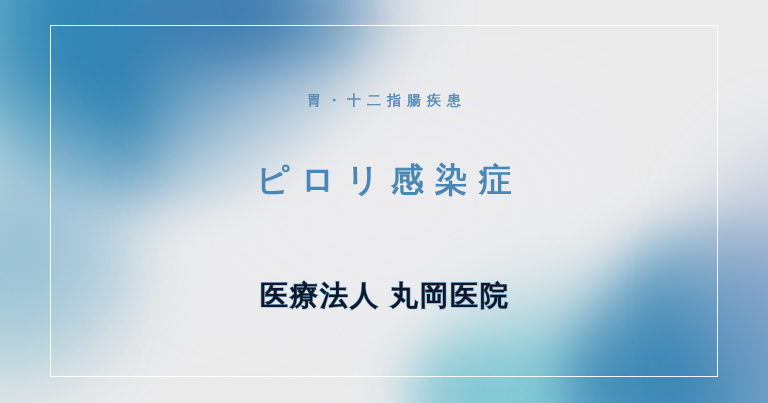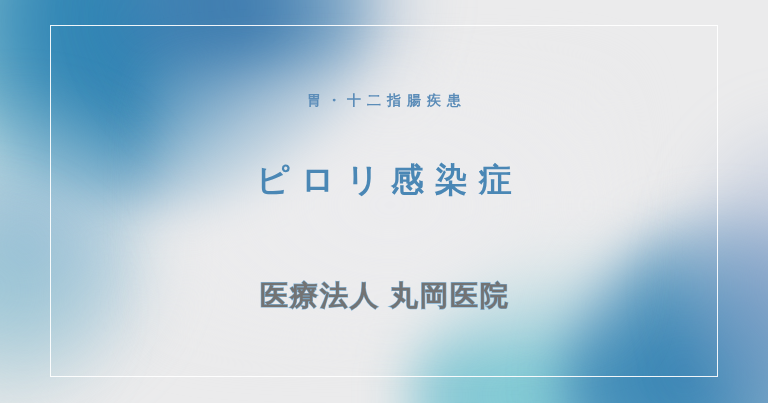--- a/index.html
+++ b/index.html
@@ -211,21 +211,21 @@
   .clinic {
     position: absolute;
     top: 277px;
     left: 0;
     right: 0;
     text-align: center;
     font-size: 28px;
     font-weight: 700;
     letter-spacing: 2px;
     text-indent: 2px;
-    color: #737373;
+    color: #0f172a;
     -webkit-text-stroke: 1.1px #7fb0d4;
     paint-order: stroke fill;
     white-space: nowrap;
   }
 </style>
 </head>
 <body>
 
 <div id="stage">
 

